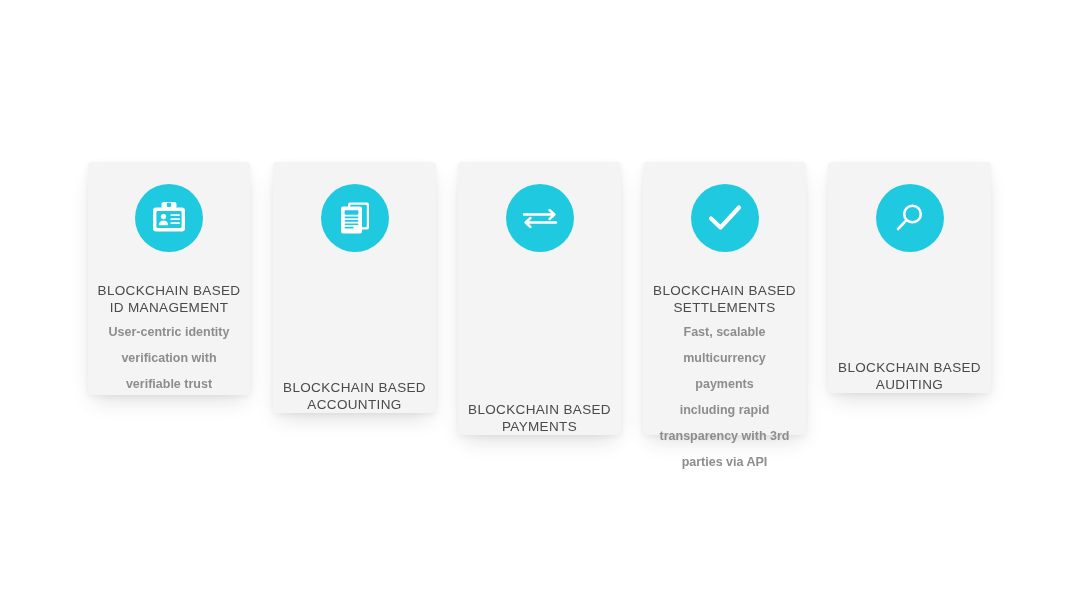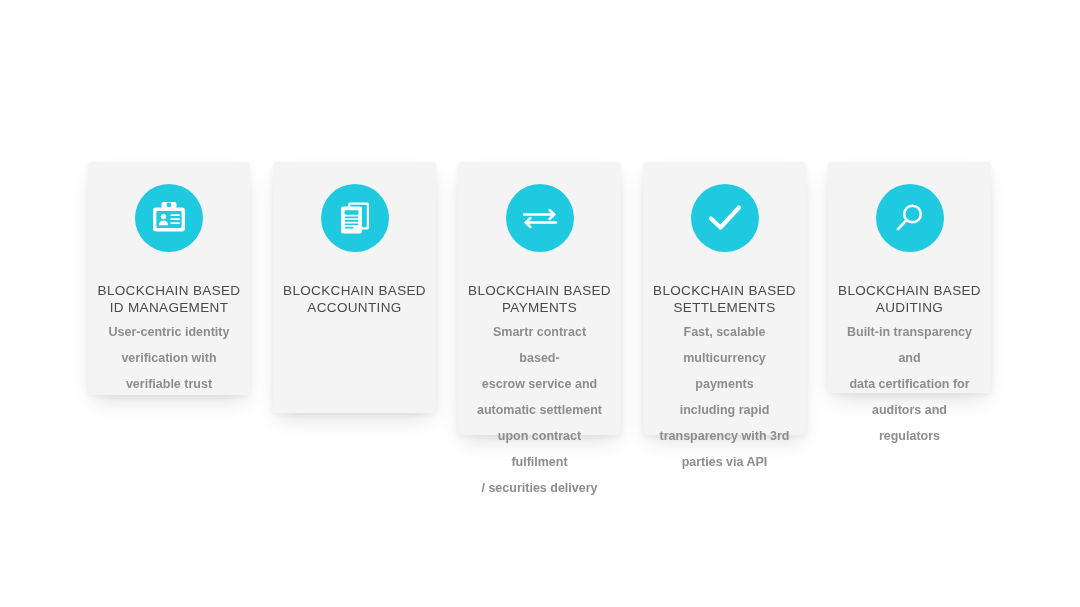--- a/index.html
+++ b/index.html
@@ -25,20 +25,21 @@
   .card {
     position: absolute;
     background: #f4f4f4;
     border-radius: 4px;
     box-shadow: 0 10px 22px -6px rgba(0,0,0,0.14),
                 0 2px 6px rgba(0,0,0,0.05);
     box-sizing: border-box;
     display: flex;
     flex-direction: column;
     align-items: center;
+    justify-content: space-between;
   }
 
   .icon-circle {
     width: 68px;
     height: 68px;
     border-radius: 50%;
     background: #1fc9e0;
     display: flex;
     align-items: center;
     justify-content: center;
@@ -127,25 +128,20 @@
         <g fill="none" stroke="#ffffff" stroke-width="2.4" stroke-linecap="round" stroke-linejoin="round">
           <path d="M3 9.5 H33"></path>
           <path d="M28.5 5 L33.4 9.5 L28.5 14"></path>
           <path d="M35 17.5 H5"></path>
           <path d="M9.5 13 L4.6 17.5 L9.5 22"></path>
         </g>
       </svg>
     </div>
     <div class="card-title">BLOCKCHAIN BASED
 PAYMENTS</div>
-    <div class="card-desc">Smartr contract based-
-escrow service and
-automatic settlement
-upon contract fulfilment
-/ securities delivery</div>
   </div>
 
   <div class="card card-3">
     <div class="icon-circle">
       <svg width="34" height="28" viewBox="0 0 34 28" aria-hidden="true">
         <path d="M3 14.5 L12.5 23.5 L31 3.5" fill="none" stroke="#ffffff" stroke-width="4.2" stroke-linecap="round" stroke-linejoin="round"></path>
       </svg>
     </div>
     <div class="card-title">BLOCKCHAIN BASED
 SETTLEMENTS</div>
@@ -158,18 +154,15 @@
 
   <div class="card card-4">
     <div class="icon-circle">
       <svg width="32" height="32" viewBox="0 0 32 32" aria-hidden="true">
         <circle cx="18.5" cy="12" r="8.3" fill="none" stroke="#ffffff" stroke-width="2.6"></circle>
         <path d="M12.3 18.4 L4 27" fill="none" stroke="#ffffff" stroke-width="2.6" stroke-linecap="round"></path>
       </svg>
     </div>
     <div class="card-title">BLOCKCHAIN BASED
 AUDITING</div>
-    <div class="card-desc">Built-in transparency and
-data certification for
-auditors and regulators</div>
   </div>
 
 </div>
 
 </body></html>

